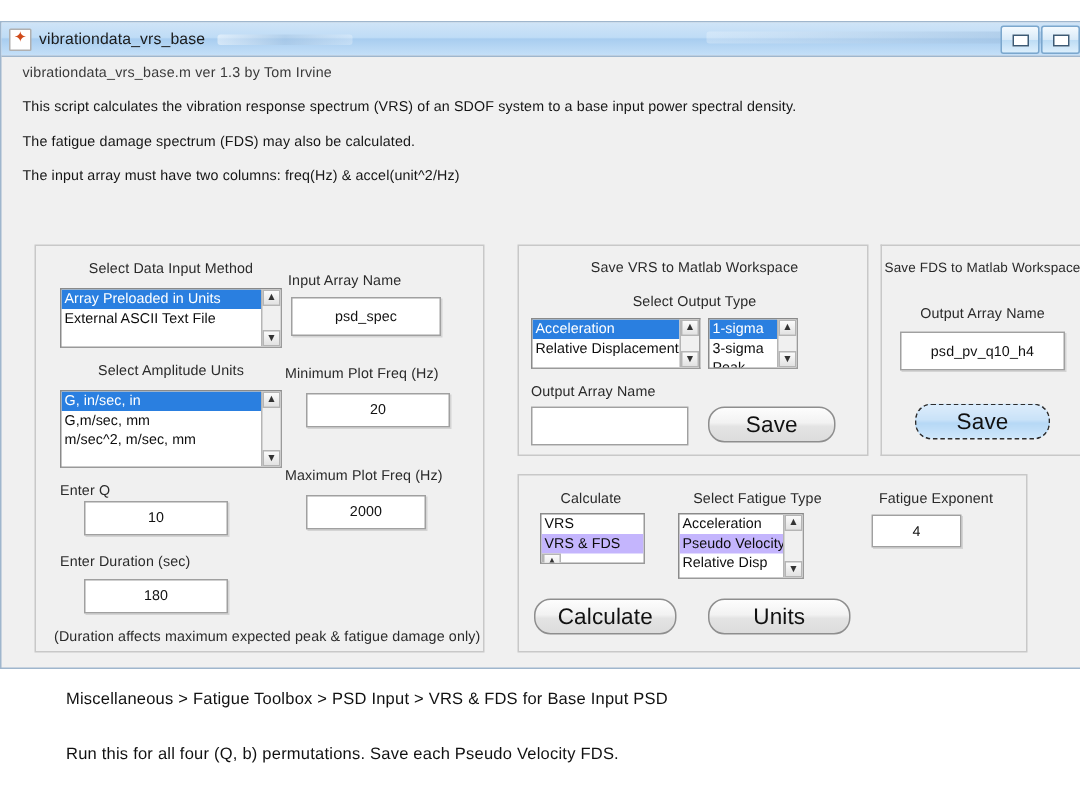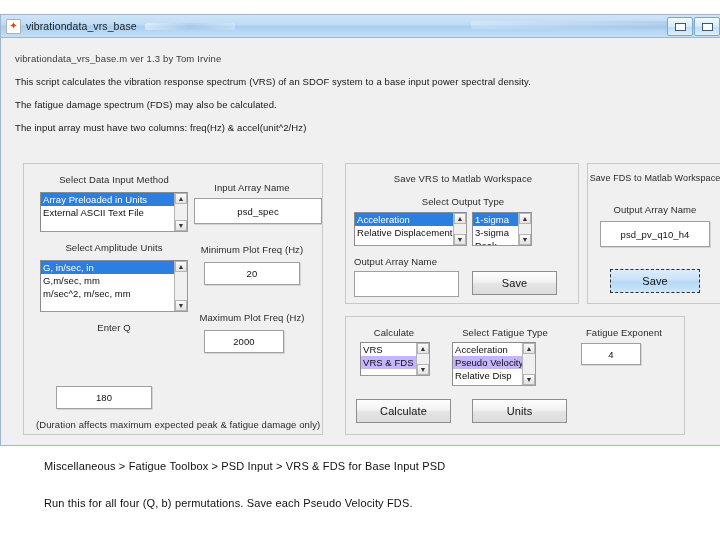--- a/index.html
+++ b/index.html
@@ -44,35 +44,35 @@
   .tb-buttons{position:absolute;right:-1px;top:2px;display:flex;}
   .tb-btn{
     width:24px;height:17px;margin-right:1px;
     background:linear-gradient(to bottom,#f4fafe,#d8eaf8 50%,#bcdcf4 51%,#ddeffc);
     border:1px solid #7ba7cd;border-radius:2px;
     display:flex;align-items:center;justify-content:center;
   }
   .tb-btn .gl{display:block;width:9px;height:6px;border:1px solid #3c5a75;background:#fff;}
 
   
-  .desc{position:absolute;left:14px;top:38px;width:690px;}
+  .desc{position:absolute;left:14px;top:28px;width:690px;}
   .desc .ver{font-size:9.5px;color:#3a3a3a;letter-spacing:.15px;}
   .desc .line{font-size:9.5px;color:#151515;letter-spacing:.1px;margin-top:12px;}
 
   
   .panel{
     position:absolute;background:#f0f0f0;border:1px solid #c8c8c8;
     box-sizing:border-box;
   }
   .ptitle{
     position:absolute;font-size:9.5px;color:#2a2a2a;text-align:center;
     letter-spacing:.1px;white-space:nowrap;
   }
   .lbl{
-    position:absolute;font-size:9.5px;color:#2a2a2a;text-align:center;
+    position:absolute;font-size:9.5px;color:#2a2a2a;
     letter-spacing:.1px;white-space:nowrap;
   }
 
   
   .listbox{
     position:absolute;background:#ffffff;
     border:1px solid #9a9a9a;border-top-color:#8a8a8a;border-left-color:#8a8a8a;
     box-sizing:border-box;overflow:hidden;display:flex;
   }
   .lb-items{flex:1;min-width:0;padding:0;}
@@ -98,23 +98,23 @@
     position:absolute;background:#ffffff;border:1px solid #a0a0a0;
     box-sizing:border-box;display:flex;align-items:center;justify-content:center;
     font-size:9.5px;color:#111;letter-spacing:.1px;
   }
   .edit.shadow{box-shadow:1px 1px 0 #d4d4d4;}
 
   
   .pbtn{
     position:absolute;box-sizing:border-box;
     background:linear-gradient(to bottom,#fdfdfd 0%,#f2f2f2 45%,#e4e4e4 55%,#dcdcdc 100%);
-    border:1px solid #8e8e8e;border-radius:0;
+    border:1px solid #8e8e8e;border-radius:11px;
     display:flex;align-items:center;justify-content:center;
-    font-size:11px;color:#111;letter-spacing:.1px;
+    font-size:15px;color:#111;letter-spacing:.1px;
   }
   .pbtn.focus{
     background:linear-gradient(to bottom,#dcecfb 0%,#c9e2f8 45%,#b6d8f5 55%,#cde6fb 100%);
     border:1px dashed #2d2d2d;
   }
 
   
   .caption{
     position:absolute;left:44px;font-size:11px;color:#111;
     letter-spacing:.15px;white-space:nowrap;
@@ -170,25 +170,27 @@
           <div class="lb-item">G,m/sec, mm</div>
           <div class="lb-item">m/sec^2, m/sec, mm</div>
         </div>
         <div class="lb-scroll">
           <div class="lb-arrow">▲</div>
           <div class="lb-arrow">▼</div>
         </div>
       </div>
 
       <div class="lbl" style="left:16px;top:158px;width:148px;">Enter Q</div>
-
+      <div class="edit shadow" style="left:32px;top:170px;width:96px;height:23px;">10</div>
+
+      <div class="lbl" style="left:16px;top:205px;width:148px;">Enter Duration (sec)</div>
       <div class="edit shadow" style="left:32px;top:222px;width:96px;height:23px;">180</div>
 
       <div class="lbl" style="left:168px;top:18px;width:120px;">Input Array Name</div>
-      <div class="edit shadow" style="left:170px;top:34px;width:128px;height:26px;">psd_spec</div>
+      <div class="edit shadow" style="left:170px;top:34px;width:100px;height:26px;">psd_spec</div>
 
       <div class="lbl" style="left:166px;top:80px;width:124px;">Minimum Plot Freq (Hz)</div>
       <div class="edit shadow" style="left:180px;top:98px;width:96px;height:23px;">20</div>
 
       <div class="lbl" style="left:166px;top:148px;width:124px;">Maximum Plot Freq (Hz)</div>
       <div class="edit shadow" style="left:180px;top:166px;width:80px;height:23px;">2000</div>
 
       <div class="lbl" style="left:12px;top:255px;width:278px;">(Duration affects maximum expected peak &amp; fatigue damage only)</div>
     </div>
 
@@ -232,21 +234,21 @@
       <div class="ptitle" style="left:0;top:40px;width:134px;">Output Array Name</div>
 
       <div class="edit shadow" style="left:12px;top:57px;width:110px;height:26px;">psd_pv_q10_h4</div>
 
       <div class="pbtn focus" style="left:22px;top:105px;width:90px;height:24px;">Save</div>
     </div>
 
     <div class="panel" style="left:344px;top:301px;width:340px;height:119px;">
 
       <div class="ptitle" style="left:8px;top:10px;width:80px;">Calculate</div>
-      <div class="listbox" style="left:14px;top:25px;width:70px;height:34px;">
+      <div class="listbox" style="left:14px;top:25px;width:70px;height:34px;flex-direction:column;">
         <div class="lb-items">
           <div class="lb-item">VRS</div>
           <div class="lb-item sel-gray">VRS &amp; FDS</div>
         </div>
         <div class="lb-scroll">
           <div class="lb-arrow">▲</div>
           <div class="lb-arrow">▼</div>
         </div>
       </div>
 

